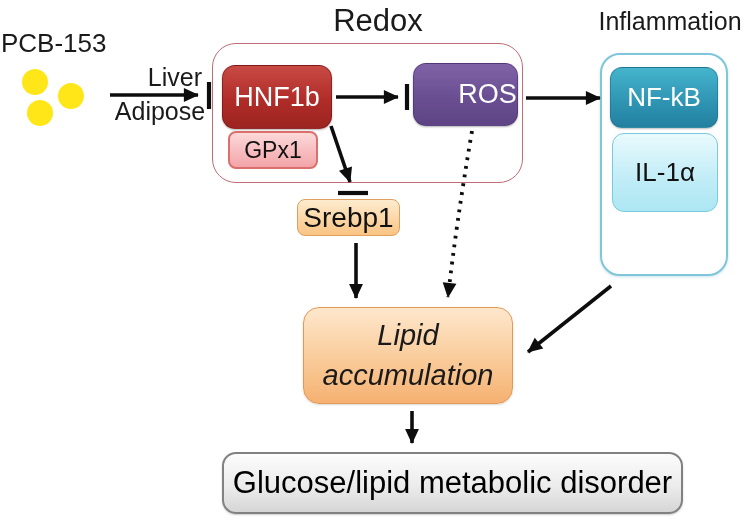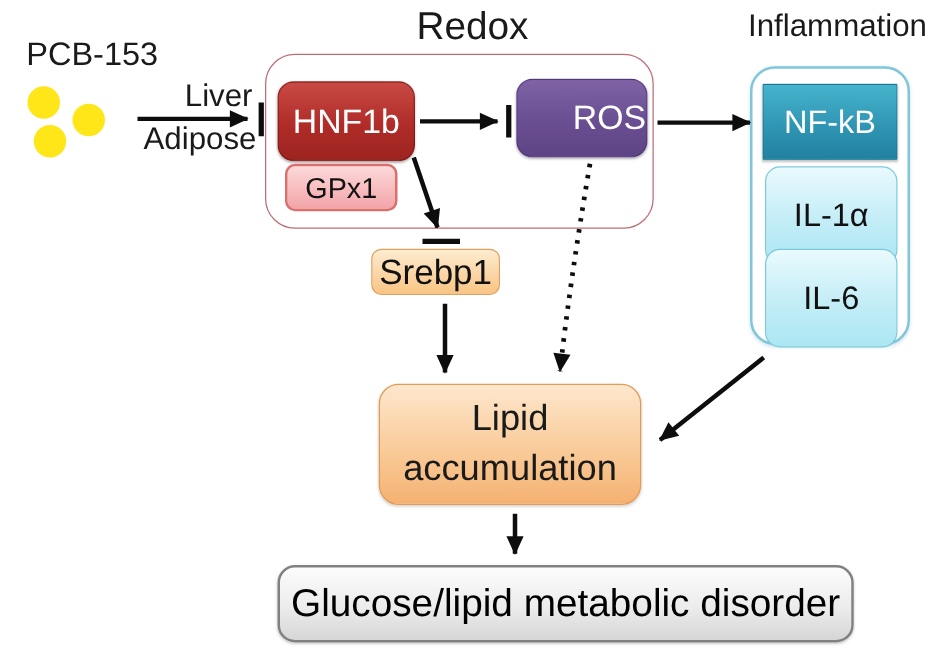--- a/index.html
+++ b/index.html
@@ -27,43 +27,43 @@
     background:linear-gradient(180deg,#c84a45 0%,#b02c28 55%,#9c2420 100%);
     color:#ffffff;font-size:27px;border:1px solid rgba(110,15,15,.55);
     box-shadow:0 1px 2px rgba(0,0,0,.3);}
   .gpx1{left:228px;top:131px;width:90px;height:38px;border-radius:8px;
     background:linear-gradient(180deg,#fcd9da 0%,#f3a4a8 100%);
     border:2px solid #db6f6d;font-size:23px;color:#111;}
   .ros{left:413px;top:63px;width:105px;height:63px;border-radius:13px;
     background:linear-gradient(180deg,#7f63a6 0%,#6a4e92 55%,#5e4484 100%);
     color:#ffffff;font-size:27px;border:1px solid rgba(70,45,110,.55);
     box-shadow:0 1px 2px rgba(0,0,0,.3);padding-left:44px;}
-  .nfkb{left:610px;top:67px;width:108px;height:61px;border-radius:1px;
+  .nfkb{left:610px;top:67px;width:108px;height:61px;border-radius:12px;
     background:linear-gradient(180deg,#45b4cc 0%,#2e93b2 60%,#2380a0 100%);
     color:#ffffff;font-size:26px;border:1px solid rgba(25,105,130,.5);
     box-shadow:0 1px 2px rgba(0,0,0,.25);}
   .ilbox{width:106px;height:79px;border-radius:12px;left:612px;
     background:linear-gradient(180deg,#e9fafd 0%,#c3edf7 55%,#abe7f3 100%);
     border:1.5px solid #79cade;font-size:26px;color:#111;}
   .il1a{top:133px;}
   .il6{top:199px;}
   .srebp1{left:297px;top:199px;width:103px;height:37px;border-radius:8px;
     background:linear-gradient(180deg,#fdeccf 0%,#f9c483 100%);
     border:1.5px solid #dfa05e;font-size:28px;color:#111;}
   .lipid{left:303px;top:307px;width:210px;height:97px;border-radius:16px;
     background:linear-gradient(180deg,#fee7cd 0%,#f9cb99 55%,#f5b171 100%);
     border:1.5px solid #e39a55;font-size:29px;color:#1a1a1a;line-height:1.35;
     box-shadow:0 1px 2px rgba(0,0,0,.15);}
-  .lipid span{display:block;width:200px;}
+  .lipid span{display:block;width:200px;font-style:italic;}
   .disorder{left:182px;top:452px;width:461px;height:62px;border-radius:14px;
     background:linear-gradient(180deg,#fcfcfc 0%,#ececec 55%,#d6d6d6 100%);
     border:2px solid #818181;font-size:31px;color:#000;
     box-shadow:0 1px 2px rgba(0,0,0,.2);margin-left:40px;}
   
-  .pcb-label{left:1px;top:28px;font-size:26px;margin-left:20px;}
+  .pcb-label{left:1px;top:28px;font-size:26px;}
   .liver-label{left:110px;top:63px;width:92px;text-align:right;font-size:25px;}
   .adipose-label{left:110px;top:97px;width:100px;text-align:center;font-size:25px;}
   .redox-label{left:328px;top:3px;width:100px;text-align:center;font-size:31px;}
   .inflam-label{left:590px;top:7px;width:160px;text-align:center;font-size:25px;}
   svg.overlay{position:absolute;left:0;top:0;z-index:5;pointer-events:none;}
   .boxes{position:absolute;left:0;top:0;z-index:2;width:100%;height:100%;}
 </style>
 </head>
 <body>
 
@@ -78,21 +78,20 @@
     <div class="lbl inflam-label">Inflammation</div>
 
     <div class="redox-container"></div>
     <div class="inflam-container"></div>
 
     <div class="node hnf1b">HNF1b</div>
     <div class="node gpx1">GPx1</div>
     <div class="node ros">ROS</div>
     <div class="node nfkb">NF-kB</div>
     <div class="node ilbox il1a">IL-1α</div>
-    <div class="node ilbox il6">IL-6</div>
     <div class="node srebp1">Srebp1</div>
     <div class="node lipid">
         <span>Lipid accumulation</span>
       </div>
     <div class="node disorder">Glucose/lipid metabolic disorder</div>
   </div>
 
   <svg class="overlay" width="750" height="523" viewBox="0 0 750 523">
     <defs>
       <marker id="arr" viewBox="0 0 10 10" refX="9.4" refY="5" markerWidth="17" markerHeight="15" markerUnits="userSpaceOnUse" orient="auto">

